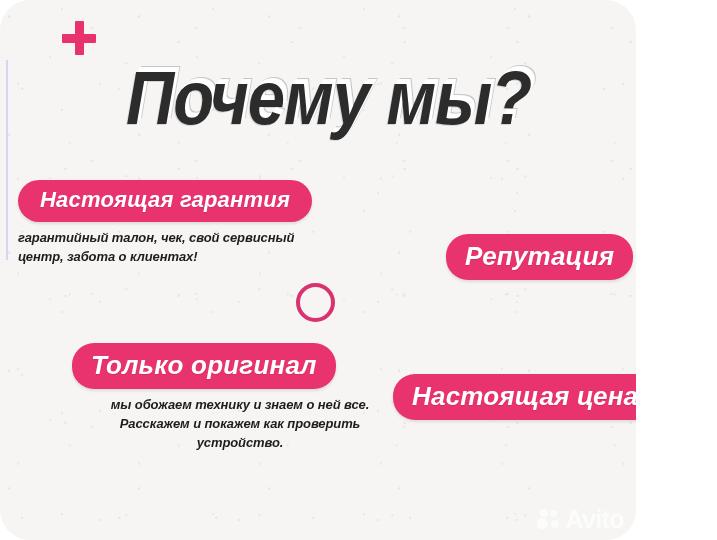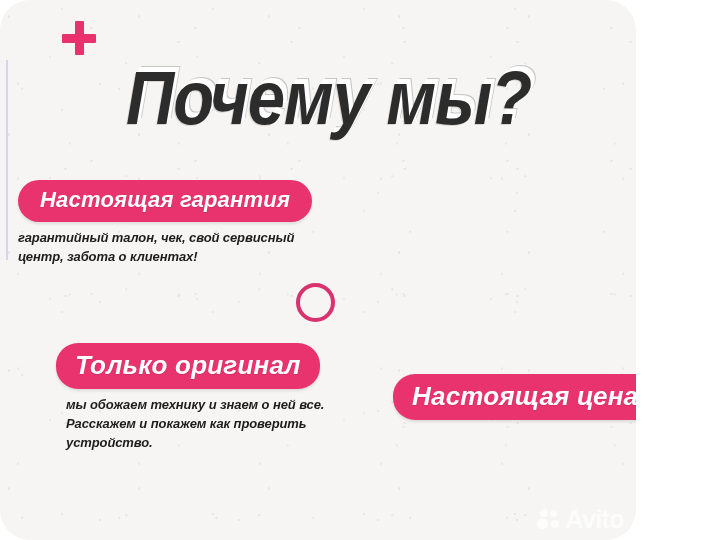--- a/index.html
+++ b/index.html
@@ -121,23 +121,23 @@
   }
 
   #block-guarantee  { left: 18px;  top: 180px; width: 400px; }
   #block-guarantee .pill { padding-left: 22px; padding-right: 22px; font-size: 22px; }
   #block-guarantee .desc { width: 320px; font-weight: 600; }
 
   #block-reputation { left: 446px; top: 234px; width: 265px; }
   #block-reputation .pill { font-size: 26px; }
   #block-reputation .desc { width: 250px; }
 
-  #block-original   { left: 56px;  top: 343px; width: 330px; }
+  #block-original   { left: 72px;  top: 343px; width: 330px; }
   #block-original .pill { font-size: 26px; }
-  #block-original .desc { width: 316px; margin-left: 10px; }
+  #block-original .desc { width: 316px; margin-left: 10px; text-align: center; }
 
   #block-price      { left: 393px; top: 374px; width: 320px; }
   #block-price .pill { font-size: 26px; }
   #block-price .desc { width: 310px; margin-left: 10px; }
 
   
   #avito {
     position: absolute;
     right: 12px;
     bottom: 8px;
@@ -183,20 +183,21 @@
   <div class="ring" id="ring-mid"></div>
 
   <div id="headline">Почему мы?</div>
 
   <div class="block" id="block-guarantee">
     <div class="pill">Настоящая гарантия</div>
     <div class="desc">гарантийный талон, чек, свой сервисный центр, забота о клиентах!</div>
   </div>
 
   <div class="block" id="block-reputation">
+    <div class="pill">Репутация</div>
   </div>
 
   <div class="block" id="block-original">
     <div class="pill">Только оригинал</div>
     <div class="desc">мы обожаем технику и знаем о ней все. Расскажем и покажем как проверить устройство.</div>
   </div>
 
   <div class="block" id="block-price">
     <div class="pill">Настоящая цена</div>
   </div>

